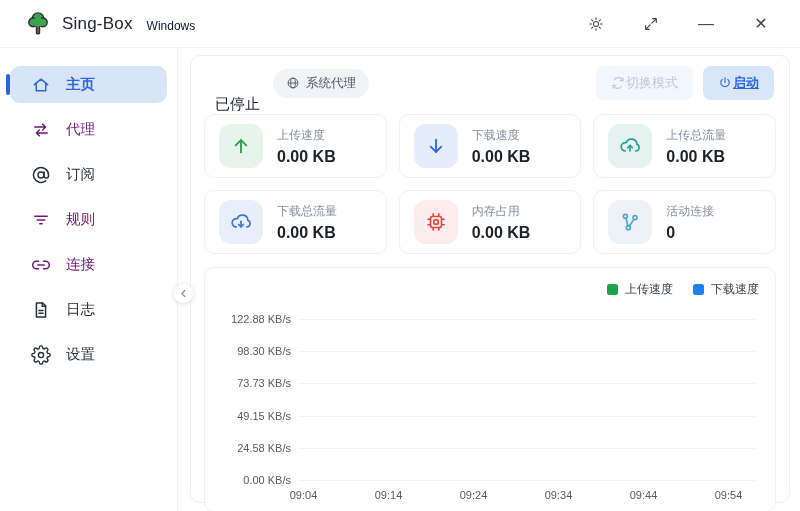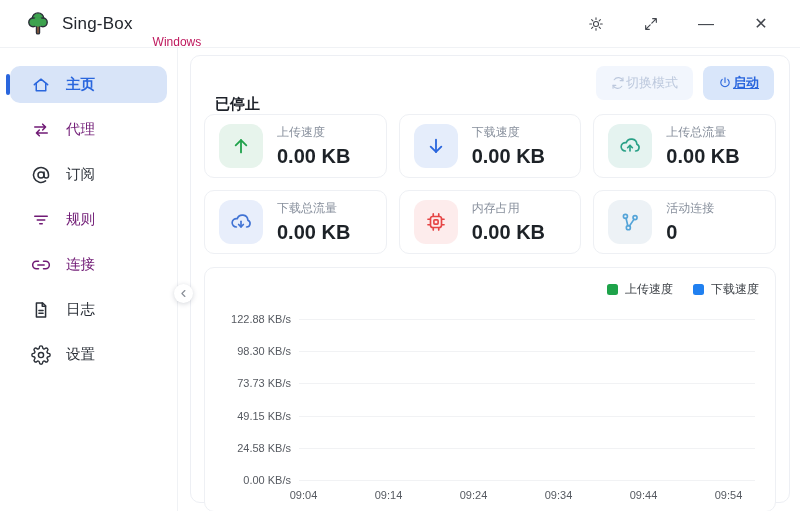--- a/index.html
+++ b/index.html
@@ -4,21 +4,21 @@
 <style>
   * { margin:0; padding:0; box-sizing:border-box; }
   html,body { width:800px; height:511px; background:#fff; overflow:hidden;
     font-family:"Liberation Sans","DejaVu Sans",sans-serif; color:#1f2329; position:relative; }
 
   
   .titlebar { position:absolute; top:0; left:0; right:0; height:48px; display:flex;
     align-items:center; padding:0 30px 0 24px; background:#fff; border-bottom:1px solid #f0f2f5; }
   .logo { width:28px; height:28px; margin-right:10px; flex:0 0 auto; }
   .app-title { font-size:17px; font-weight:400; color:#23272e; letter-spacing:.2px; }
-  .app-subtitle { font-size:12px; color:#be185d; margin-left:20px; position:relative; top:18px; }
+  .app-subtitle { font-size:12px; color:#0f172a; margin-left:14px; position:relative; top:2px; }
   .win-controls { margin-left:auto; display:flex; align-items:center; gap:37px; }
   .win-btn { width:18px; height:18px; display:flex; align-items:center; justify-content:center;
     color:#42464d; cursor:default; font-size:16px; line-height:1; }
   .win-btn svg { width:16px; height:16px; }
 
   
   .sidebar { position:absolute; top:48px; left:0; bottom:0; width:178px; background:#fff;
     border-right:1px solid #f0f2f5; padding-top:14px; }
   .nav-item { height:37px; margin:4px 10px; border-radius:10px; display:flex; align-items:center;
     gap:15px; padding-left:21px; font-size:14.5px; color:#2b3038; position:relative; cursor:default; }
@@ -33,21 +33,21 @@
   .collapse-btn { position:absolute; left:174px; top:284px; width:19px; height:19px; border-radius:50%;
     background:#fff; box-shadow:0 1px 5px rgba(60,70,90,.22); display:flex; align-items:center;
     justify-content:center; z-index:5; color:#8a8f98; }
   .collapse-btn svg { width:11px; height:11px; }
 
   
   .panel { position:absolute; left:190px; top:55px; width:600px; height:448px; background:#fff;
     border:1px solid #edeff4; border-radius:10px; }
 
   .status-row { display:flex; align-items:center; height:54px; padding:0 15px 0 24px; gap:13px; }
-  .status-state { font-size:15px; font-weight:700; color:#1d2129;margin-top:43px; }
+  .status-state { font-size:15px; font-weight:400; color:#1d2129;margin-top:43px; }
   .badge { display:inline-flex; align-items:center; gap:6px; background:#f2f3f5; color:#4e5969;
     font-size:12.5px; padding:6px 13px; border-radius:15px; }
   .badge svg { width:14px; height:14px; }
   .btn-group { margin-left:auto; display:flex; align-items:center; gap:10px; }
   .btn { display:inline-flex; align-items:center; gap:1px; font-size:13px; border-radius:8px;
     padding:8px 15px; border:none; cursor:default; font-family:inherit; }
   .btn svg { width:14px; height:14px; }
   .btn-switch { background:#f2f6fd; color:#bcc8dd; }
   .btn-start { background:#d9e6fa; color:#2a66dd; font-weight:600;text-decoration:underline; }
 
@@ -58,21 +58,21 @@
   .card-icon { width:44px; height:44px; border-radius:12px; display:flex; align-items:center;
     justify-content:center; flex:0 0 auto; }
   .card-icon svg { width:22px; height:22px; }
   .ci-green { background:#e7f4ec; color:#21a24c; }
   .ci-blue { background:#e5edfb; color:#2a66dd; }
   .ci-teal { background:#e5f3f0; color:#2aa187; }
   .ci-blue2 { background:#e8eefb; color:#4173d4; }
   .ci-red { background:#fdecec; color:#e64545; }
   .ci-sky { background:#edf2f6; color:#54a4d8; }
   .card-label { font-size:12px; color:#878f9c; margin-bottom:4px; }
-  .card-value { font-size:20px; font-weight:700; color:#1d2227; }
+  .card-value { font-size:16px; font-weight:700; color:#1d2227; }
 
   
   .chart-card { margin:13px; border:1px solid #eef0f4; border-radius:10px; background:#fff;
     padding:12px 16px 10px; }
   .legend { display:flex; justify-content:flex-end; align-items:center; gap:20px; height:18px;
     font-size:12px; color:#3c4046; margin-bottom:5px; }
   .legend-item { display:flex; align-items:center; gap:7px; }
   .swatch { width:11px; height:11px; border-radius:2.5px; }
   .sw-up { background:#1ea34a; }
   .sw-down { background:#2080f0; }
@@ -193,20 +193,28 @@
 <div class="collapse-btn">
   <svg viewBox="0 0 24 24" fill="none" stroke="currentColor" stroke-width="2.6" stroke-linecap="round" stroke-linejoin="round">
     <path d="M15 5.5 8.5 12 15 18.5"></path>
   </svg>
 </div>
 
 <div class="panel">
 
   <div class="status-row">
     <span class="status-state">已停止</span>
+    <span class="badge">
+      <svg viewBox="0 0 24 24" fill="none" stroke="currentColor" stroke-width="1.6">
+        <circle cx="12" cy="12" r="8.4"></circle>
+          <path d="M3.6 12h16.8"></path>
+          <ellipse cx="12" cy="12" rx="4" ry="8.4"></ellipse>
+      </svg>
+      <span>系统代理</span>
+    </span>
     <div class="btn-group">
       <button class="btn btn-switch">
         <svg viewBox="0 0 24 24" fill="none" stroke="currentColor" stroke-width="1.9" stroke-linecap="round" stroke-linejoin="round">
           <path d="M20.5 8a8.6 8.6 0 0 0-15-1.6M3.5 16a8.6 8.6 0 0 0 15 1.6"></path>
           <path d="M20.5 3.2V8h-4.8M3.5 20.8V16h4.8"></path>
         </svg>
         <span>切换模式</span>
       </button>
       <button class="btn btn-start">
         <svg viewBox="0 0 24 24" fill="none" stroke="currentColor" stroke-width="1.9" stroke-linecap="round">

